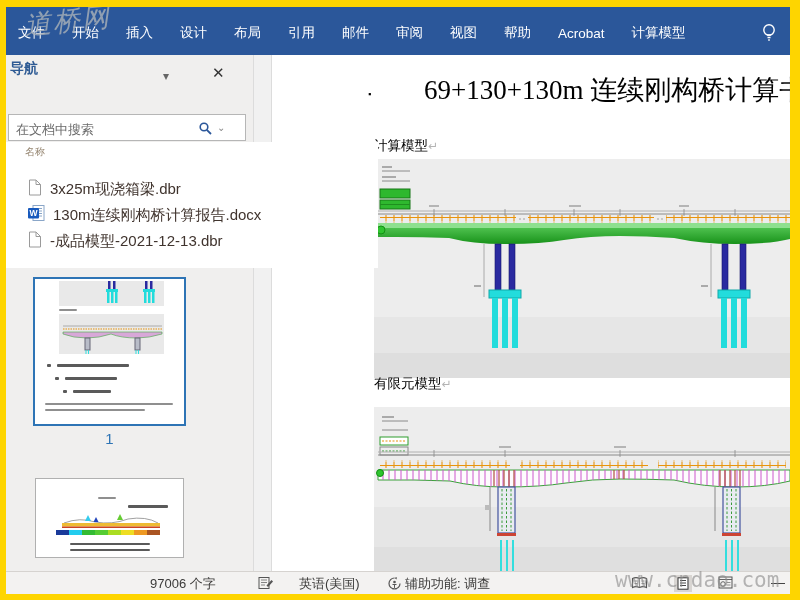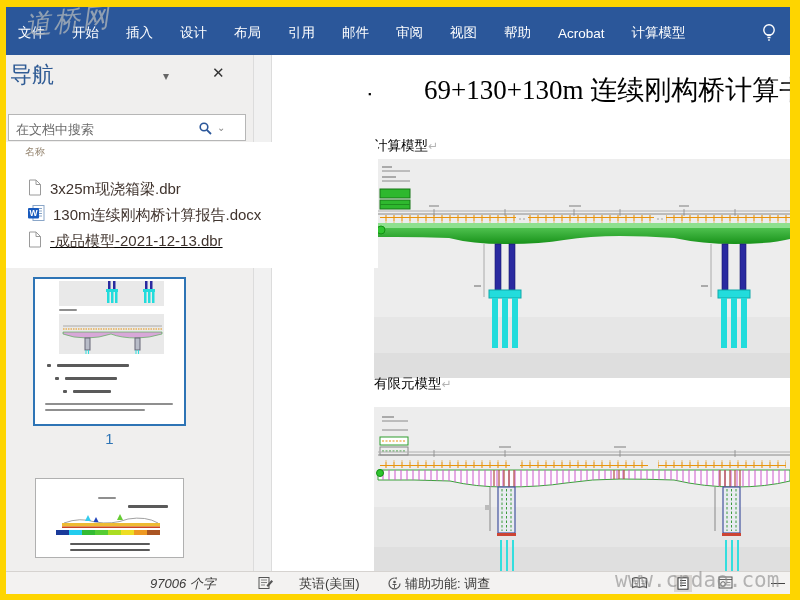--- a/index.html
+++ b/index.html
@@ -16,21 +16,21 @@
   #ribbon{left:6px;top:7px;width:784px;height:48px;background:#2b579a;z-index:2;}
   #tabs{position:absolute;left:12px;top:0;height:52px;display:flex;align-items:center;gap:27px;}
   .tab{color:#fff;font-size:13.5px;white-space:nowrap;cursor:pointer;}
   #bulb{position:absolute;left:752px;top:14px;width:22px;height:22px;}
   
   #wm-site{left:24px;top:3px;z-index:40;color:#aab2b8;opacity:.8;font-size:27px;
            font-family:"DejaVu Serif",serif;font-style:italic;transform:rotate(-6deg);
            letter-spacing:2px;pointer-events:none;}
   
   #nav-pane{left:6px;top:55px;width:247px;height:516px;background:#f0efee;z-index:1;}
-  #nav-title{left:10px;top:60px;font-size:22px;color:#2f5b94;z-index:2;}
+  #nav-title{left:10px;top:60px;font-size:14px;color:#2f5b94;z-index:2;font-weight:bold;}
   #nav-caret{left:163px;top:69px;font-size:12px;color:#666;z-index:2;}
   #nav-close{left:212px;top:64px;font-size:15px;color:#333;z-index:2;}
   #search-box{left:8px;top:114px;width:238px;height:27px;background:#fff;border:1px solid #b6b6b6;
               box-sizing:border-box;z-index:2;}
   #search-ph{position:absolute;left:7px;top:6px;font-size:13px;color:#6a6a6a;}
   #search-icon{position:absolute;left:189px;top:6px;}
   #search-caret{position:absolute;left:208px;top:7px;font-size:10px;color:#888;}
   #nav-scroll{left:253px;top:55px;width:19px;height:516px;background:#f1f1f1;
               border-left:1px solid #dcdcdc;border-right:1px solid #dcdcdc;box-sizing:border-box;z-index:1;}
   
@@ -56,21 +56,21 @@
   #h1a{left:102px;top:82px;}
   #h2a{left:102px;top:320px;}
   .pmark{color:#b4b4b4;font-weight:400;font-size:12px;}
   #img1{left:102px;top:104px;width:416px;height:219px;}
   #img2{left:102px;top:352px;width:416px;height:164px;}
   
   #sbar{left:6px;top:571px;width:784px;height:23px;background:#f3f2f1;border-top:1px solid #d6d3d0;
         box-sizing:border-box;z-index:3;font-size:13px;color:#3b3a39;}
   .s-item{position:absolute;top:3px;white-space:nowrap;cursor:pointer;}
   #s-page{left:4px;}
-  #s-words{left:144px;font-style:italic;}
+  #s-words{left:144px;}
   #s-proof{left:252px;top:4px;}
   #s-lang{left:293px;}
   #s-acc-icon{left:381px;top:4px;}
   #s-acc{left:399px;}
   #s-read{left:625px;top:4px;}
   #s-print{left:668px;top:3px;width:18px;height:17px;background:#d8d5d2;display:flex;
            align-items:center;justify-content:center;}
   #s-web{left:712px;top:4px;}
   #s-minus{left:765px;top:2px;font-size:14px;color:#444;}
   #wm-url{left:615px;top:568px;z-index:40;color:#8c8c8c;opacity:.62;font-size:21px;
@@ -137,21 +137,21 @@
       <span>
         <svg width="17" height="17" viewBox="0 0 17 17">
           <rect x="5" y="0.5" width="11" height="15" fill="#fff" stroke="#8aa6c8"></rect>
           <path d="M7 3.5 h7 M7 6 h7 M7 8.5 h7 M7 11 h7" stroke="#8aa6c8" stroke-width="1"></path>
           <rect x="0" y="3" width="11" height="10.5" rx="1" fill="#185abd"></rect>
           <text x="5.5" y="11.2" font-size="8.5" font-family="Liberation Sans,sans-serif" font-weight="bold" fill="#fff" text-anchor="middle">W</text>
         </svg>
       </span>
       <span class="ov-label">130m连续刚构桥计算报告.docx</span>
     </div>
-    <div class="ov-row" style="top:88px;text-decoration:underline;">
+    <div class="ov-row" style="top:88px;">
       <span>
         <svg width="14" height="17" viewBox="0 0 14 17">
             <path d="M1.5 1 H8 L12.5 5.5 V16 H1.5 Z" fill="#fff" stroke="#9a9a9a"></path>
             <path d="M8 1 V5.5 H12.5" fill="none" stroke="#9a9a9a"></path>
           </svg>
       </span>
       <span class="ov-label">-成品模型-2021-12-13.dbr</span>
     </div>
   </div>
 

